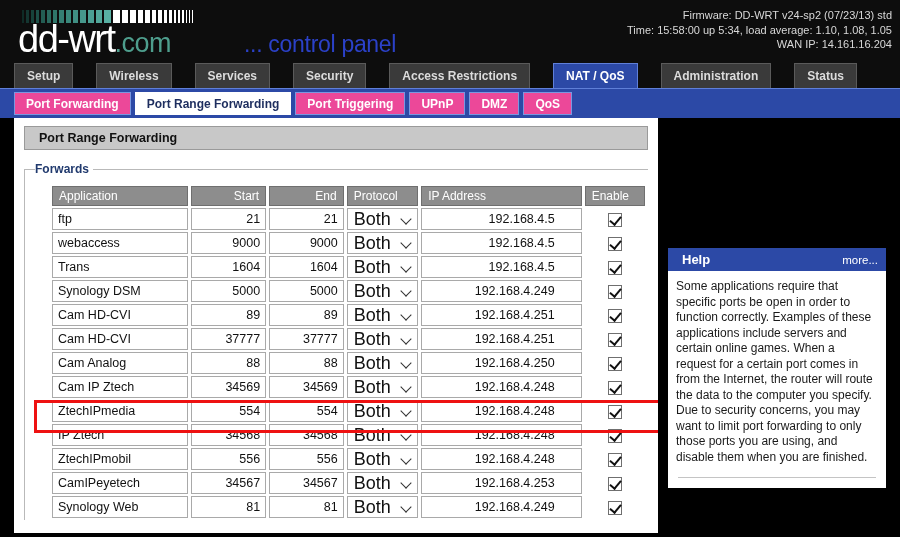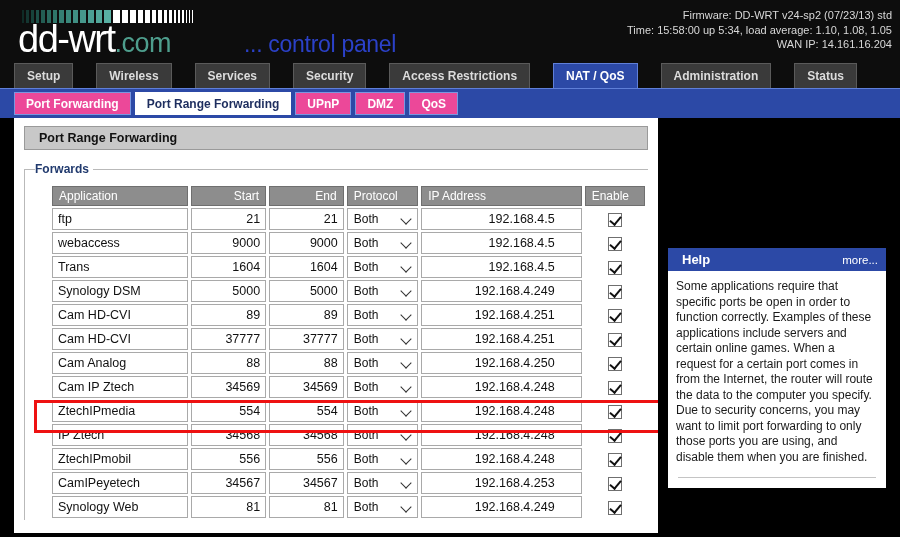--- a/index.html
+++ b/index.html
@@ -129,21 +129,21 @@
     padding: 0 5px;
     outline: none;
   }
   .cell-in.num { text-align: right; }
   .cell-in.ip  { text-align: right; padding-right: 26px; }
 
   .sel {
     position: relative;
     width: 100%; height: 22px;
     border: 1px solid #a9a9a9; background: #fff;
-    font-size: 12px; color: #111;
+    font-size: 18px; color: #111;
     line-height: 20px; padding-left: 6px;
     cursor: pointer; user-select: none;
   }
   .sel .chev {
     position: absolute; right: 7px; top: 6px;
     width: 8px; height: 8px;
     border-right: 1.6px solid #333;
     border-bottom: 1.6px solid #333;
     transform: rotate(45deg);
   }
@@ -254,20 +254,21 @@
       <div class="tab">Security</div>
       <div class="tab">Access Restrictions</div>
       <div class="tab active">NAT / QoS</div>
       <div class="tab">Administration</div>
       <div class="tab">Status</div>
     </div>
 
   <div id="subtabs">
       <div class="subtab">Port Forwarding</div>
       <div class="subtab active">Port Range Forwarding</div>
+      <div class="subtab">Port Triggering</div>
       <div class="subtab">UPnP</div>
       <div class="subtab">DMZ</div>
       <div class="subtab">QoS</div>
     </div>
 
   <div id="body">
 
     <div id="content">
 
       <div class="pagetitle">Port Range Forwarding</div>

